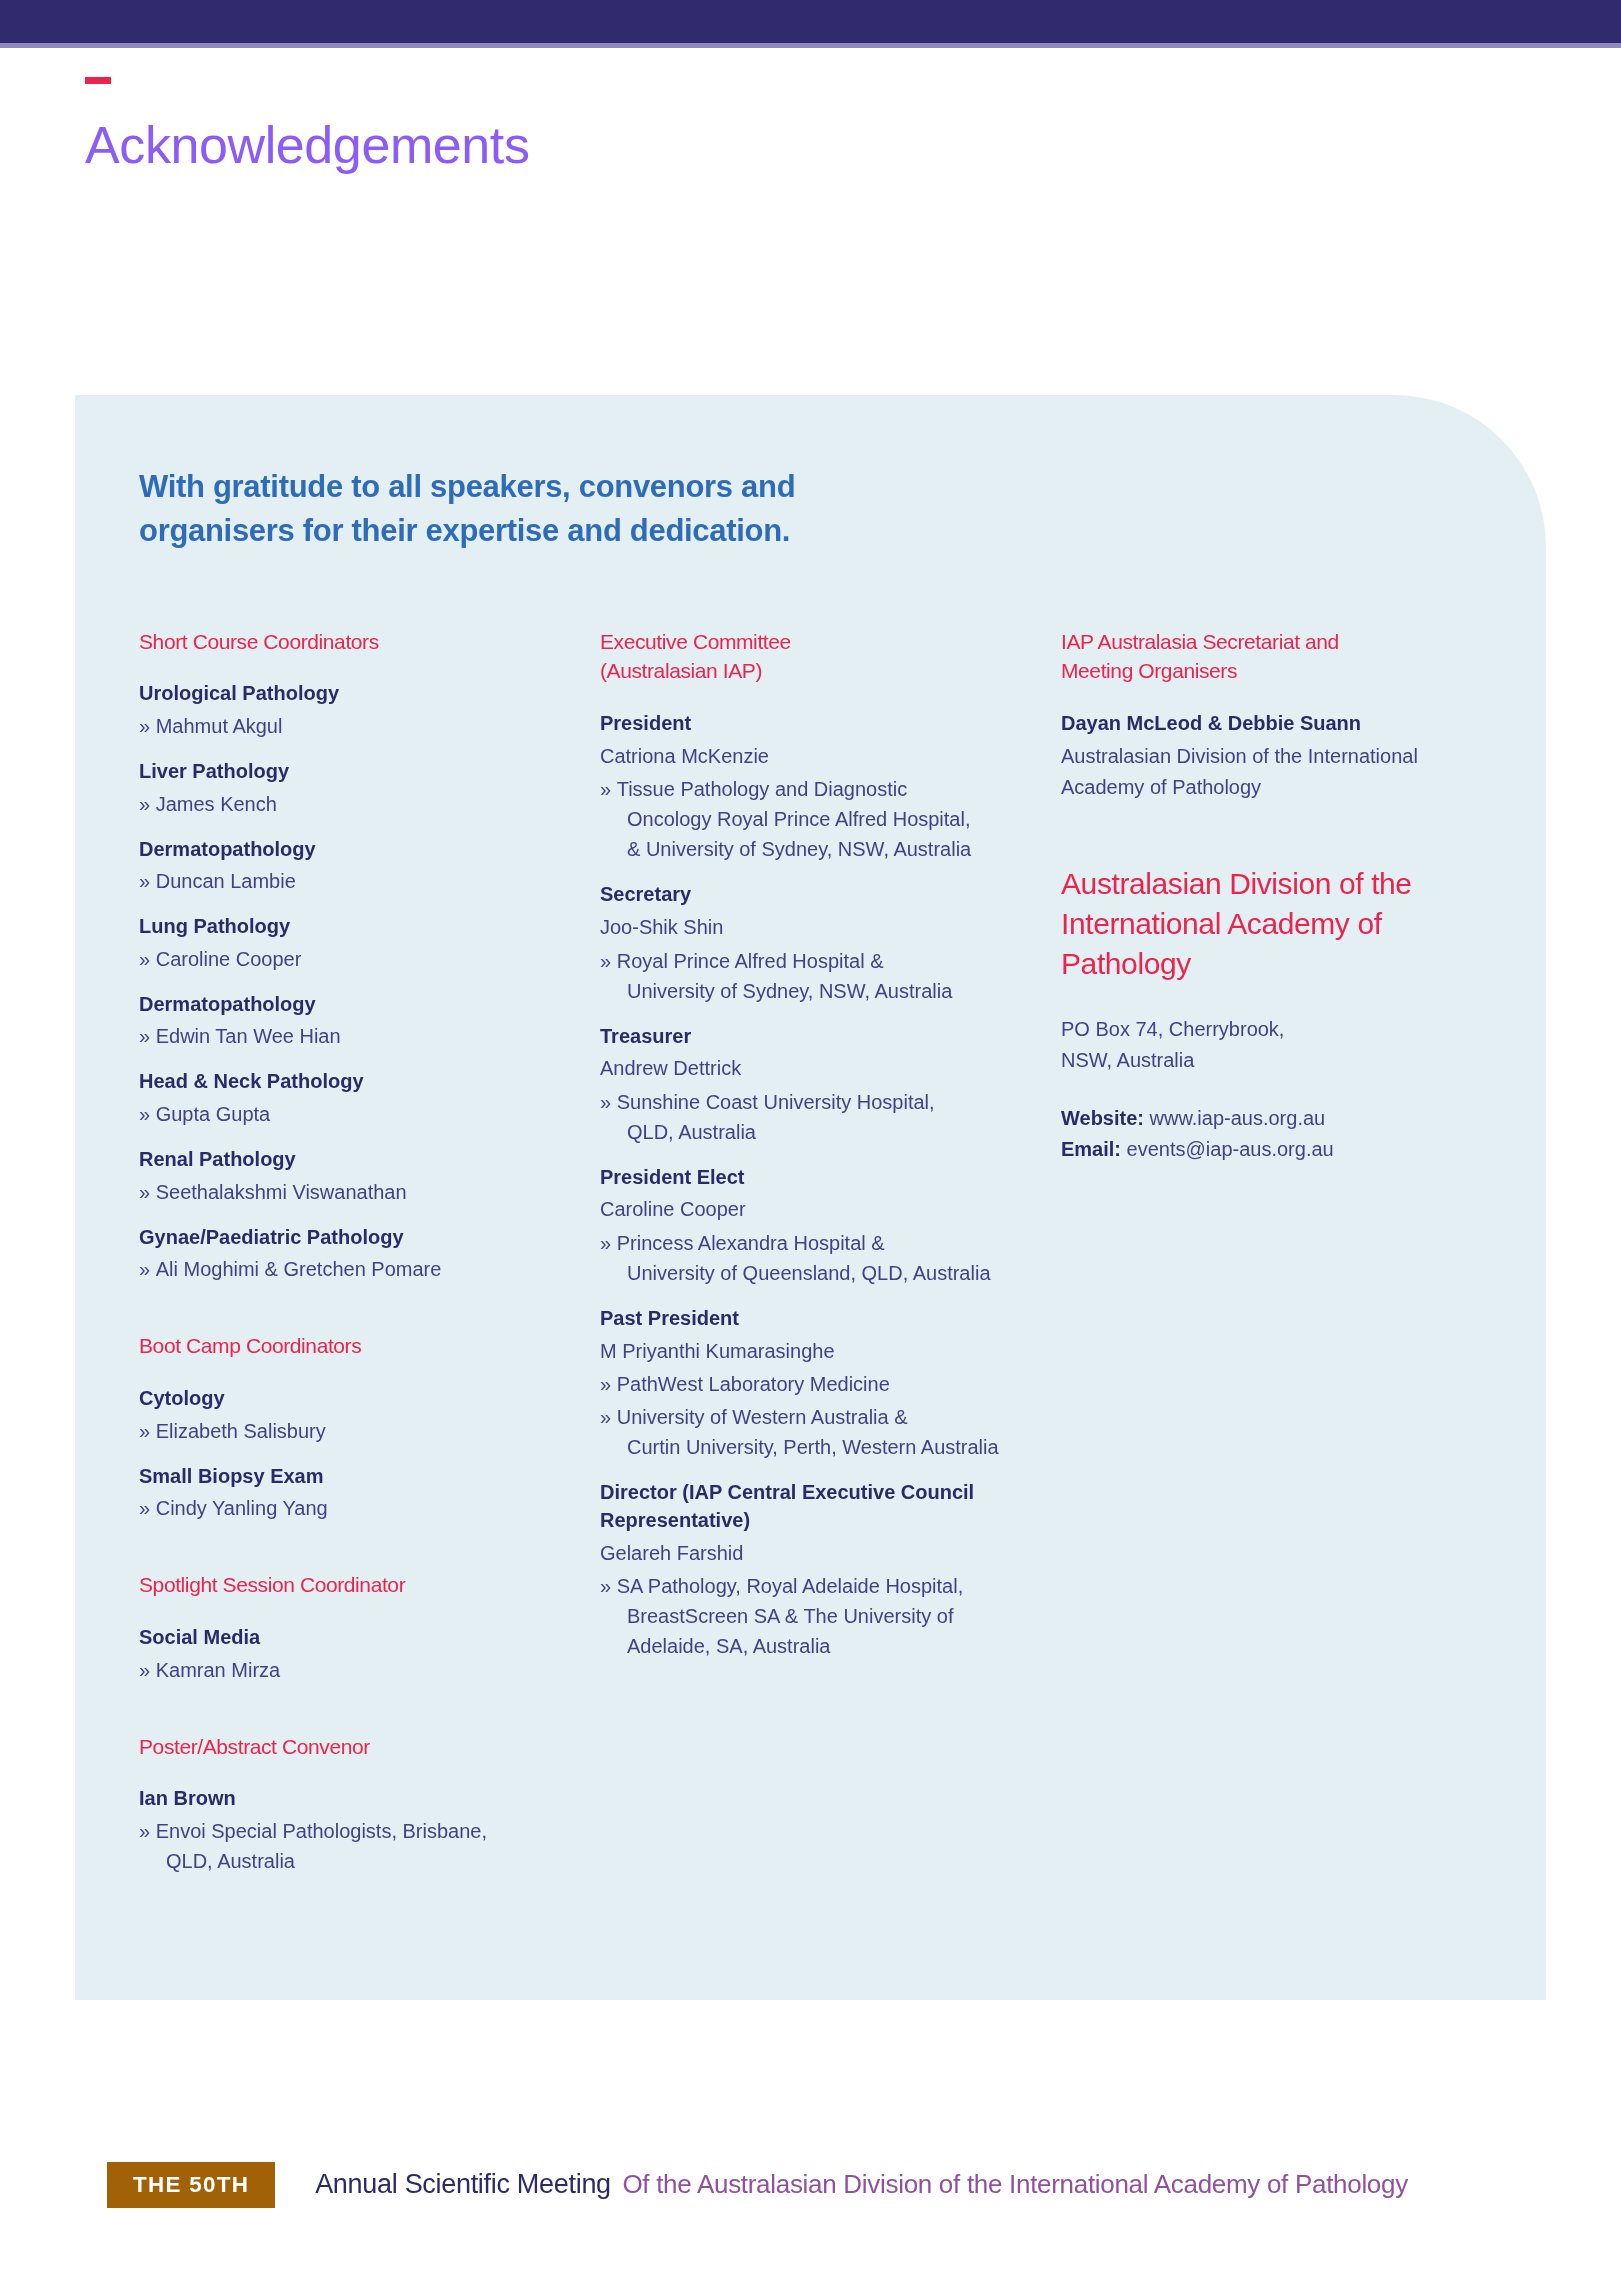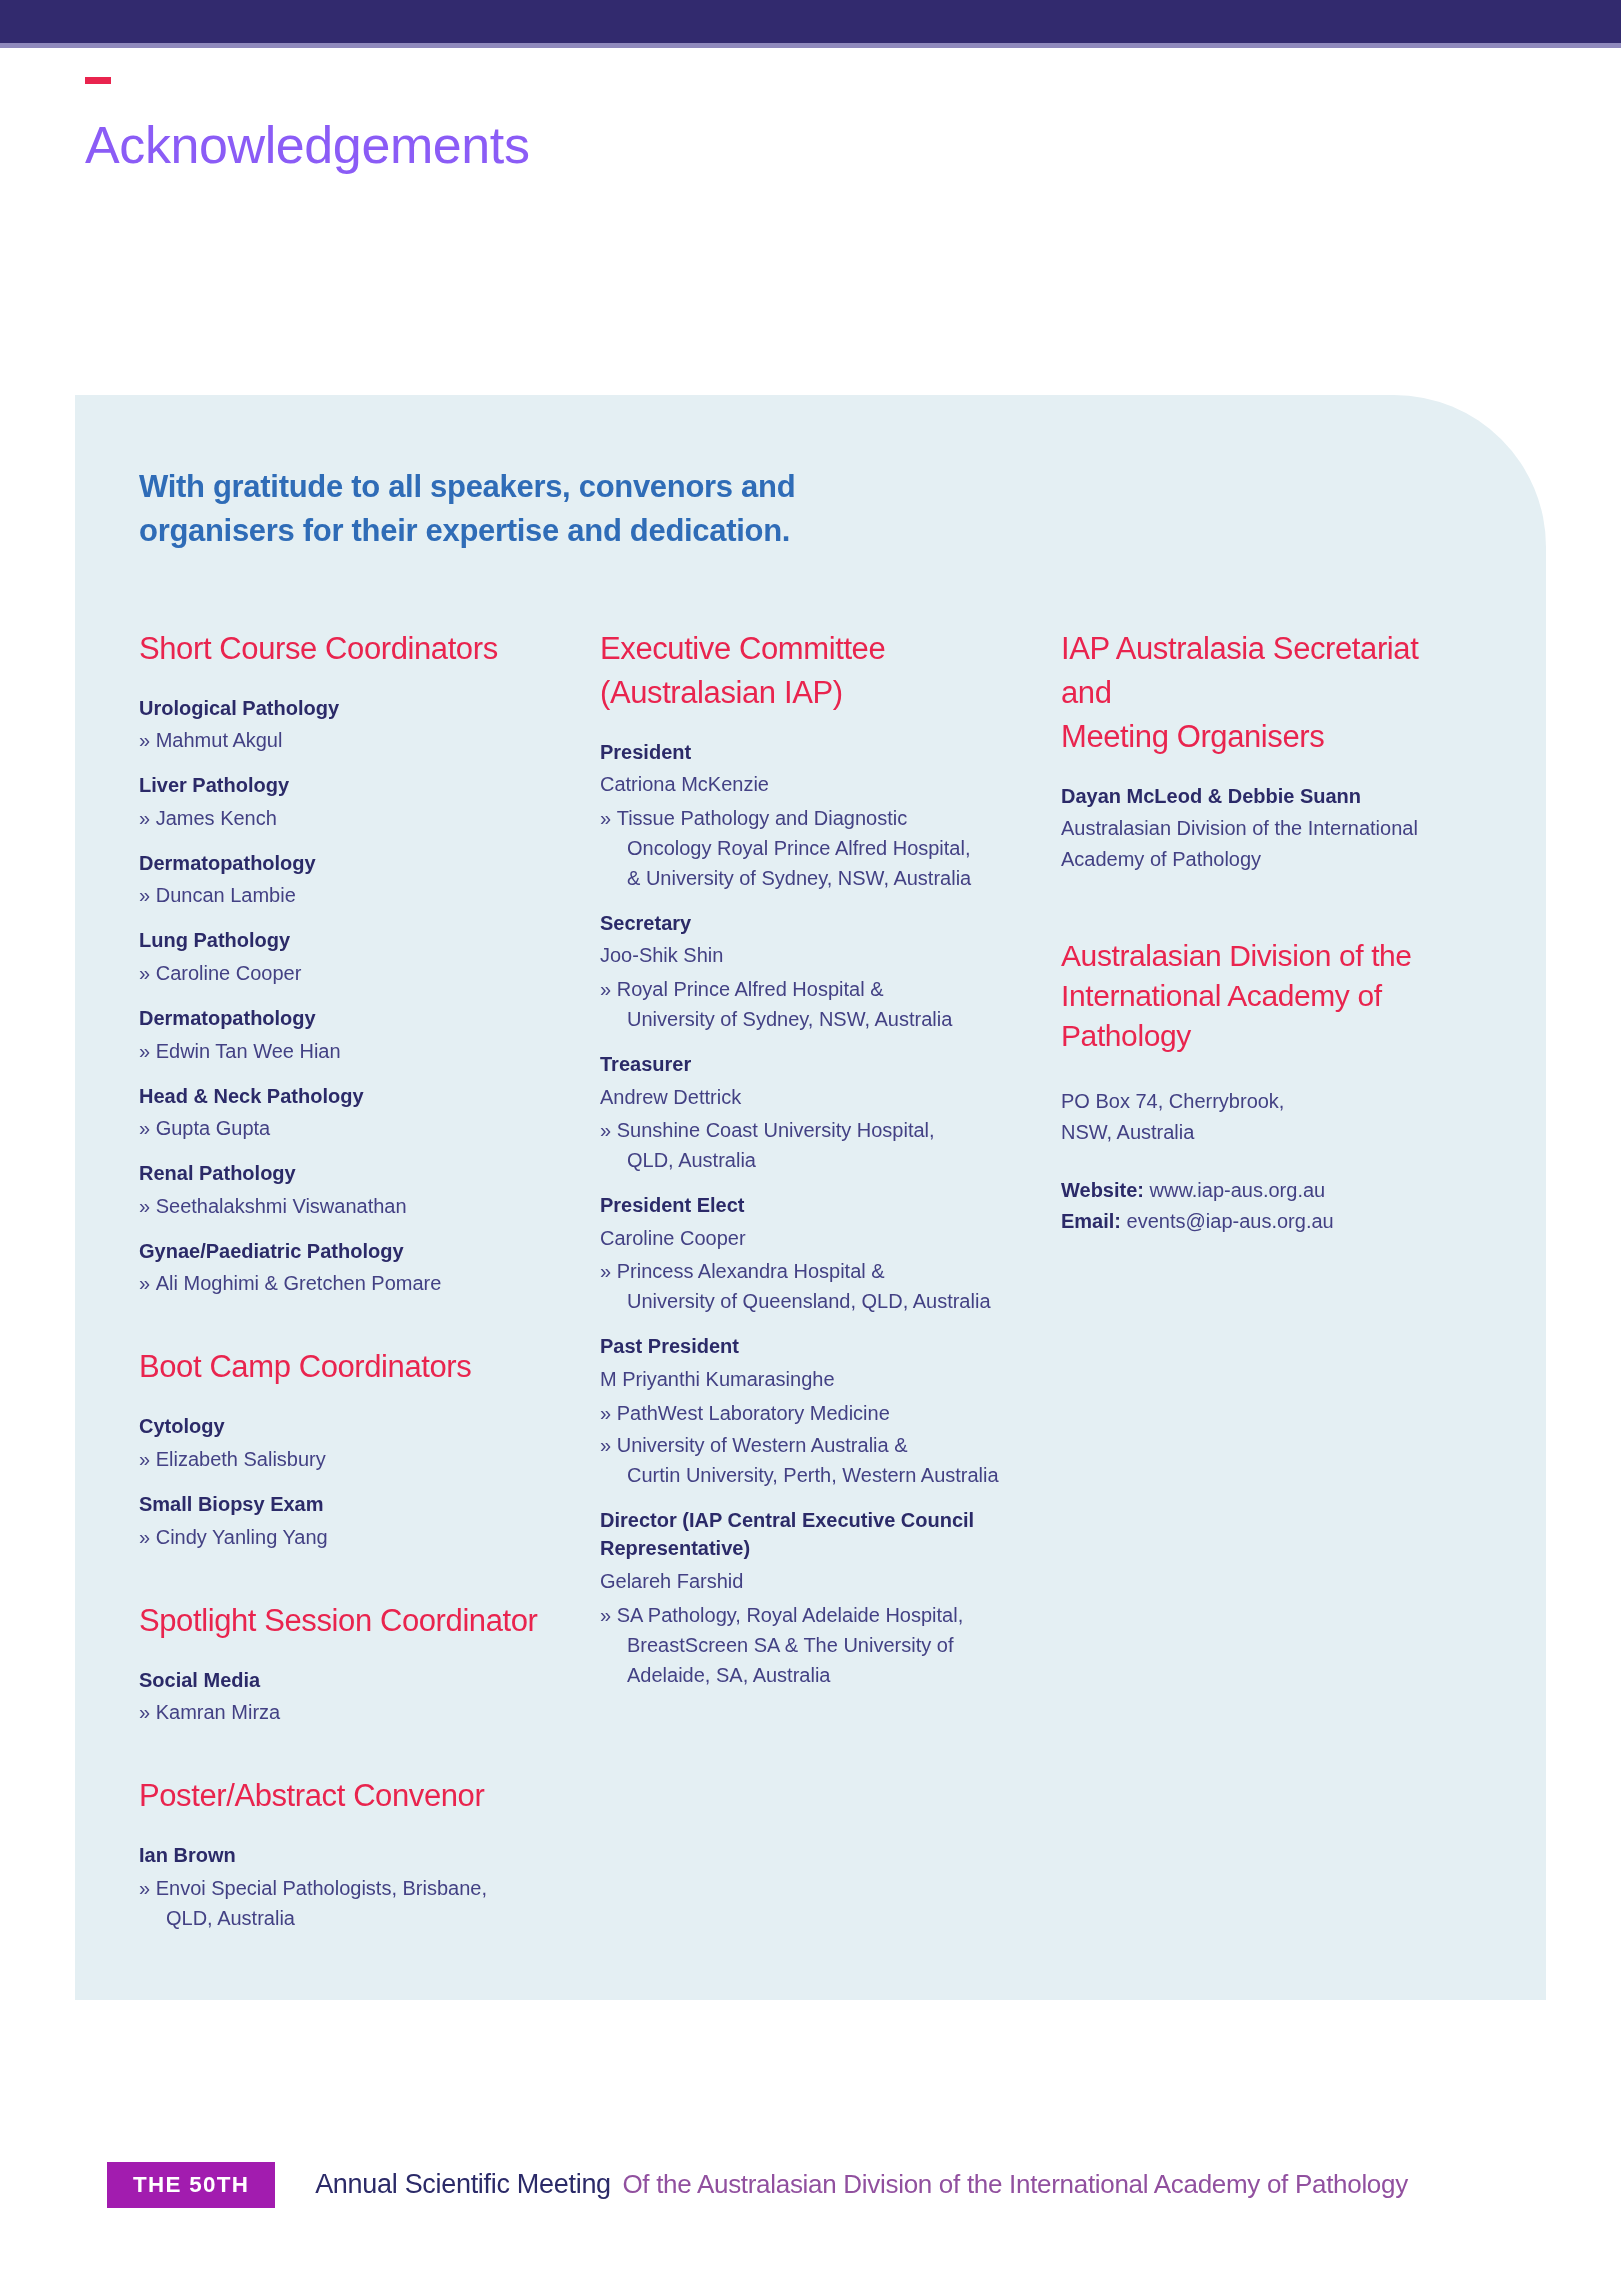--- a/index.html
+++ b/index.html
@@ -16,41 +16,41 @@
   .content-box{position:absolute;left:75px;top:395px;width:1471px;height:1605px;
                background:#e4eff3;border-top-right-radius:152px;box-sizing:border-box;
                padding:70px 0 0 64px;}
 
   .intro{font-size:31px;font-weight:bold;letter-spacing:-0.3px;line-height:1.43;
          color:#2f6cb7;white-space:pre-line;max-width:940px;margin:0;}
 
   .columns{margin-top:73px;display:grid;grid-template-columns:461px 461px 448px;}
   .col{padding-right:40px;}
 
-  .sec-heading{font-size:31px;font-weight:500;color:#e9244e;line-height:1.42;
+  .sec-heading{font-size:21px;font-weight:500;color:#e9244e;line-height:1.42;
                letter-spacing:-0.4px;white-space:pre-line;margin:47px 0 23px 0;}
   .sec-heading:first-child{margin-top:0;}
   .sec-heading.large{font-size:30px;line-height:1.33;margin-top:61px;}
 
   .entry{margin-bottom:16px;}
   .entry-label{font-size:20px;font-weight:bold;color:#2b2a68;line-height:1.4;
                white-space:pre-line;margin-bottom:3.6px;}
   .entry-name{font-size:20px;color:#434184;line-height:1.5;margin-bottom:3.6px;}
   .entry-plain{font-size:20px;color:#434184;line-height:1.55;white-space:pre-line;}
   .item{font-size:20px;color:#434184;line-height:1.5;margin-top:2.7px;
         padding-left:27px;text-indent:-27px;white-space:pre-line;}
 
   .address{font-size:20px;color:#434184;line-height:1.55;white-space:pre-line;margin-top:30px;}
   .contacts{margin-top:27px;}
   .contact-row{font-size:20px;line-height:1.55;}
   .contact-label{font-weight:bold;color:#2b2a68;}
   .contact-value{color:#434184;}
 
   .footer{position:absolute;left:107px;top:2162px;display:flex;align-items:center;}
-  .badge{background:#a21caf;color:#ffffff;font-size:22.4px;font-weight:bold;
+  .badge{background:#a16207;color:#ffffff;font-size:22.4px;font-weight:bold;
          letter-spacing:1.3px;padding:9.9px 26px;}
   .footer-title{margin-left:40px;font-size:27px;font-weight:normal;color:#2b2a68;letter-spacing:-0.3px;}
   .footer-subtitle{margin-left:11.6px;font-size:26px;font-weight:400;color:#91509f;letter-spacing:-0.3px;}
 </style>
 </head>
 <body>
 
 <div class="page">
   <div class="topbar"></div>
   <div class="accent-line"></div>

